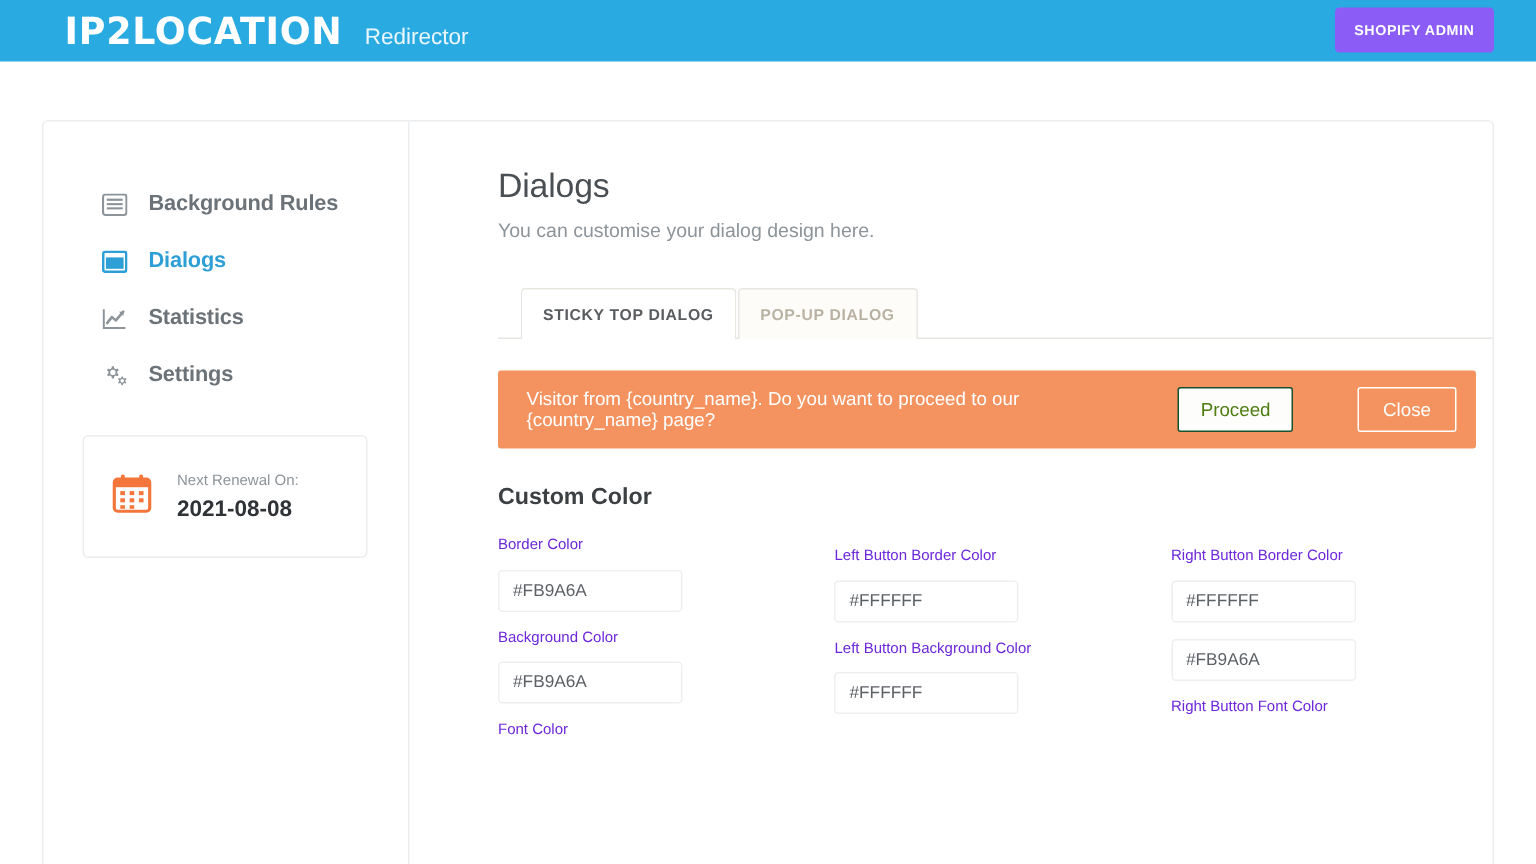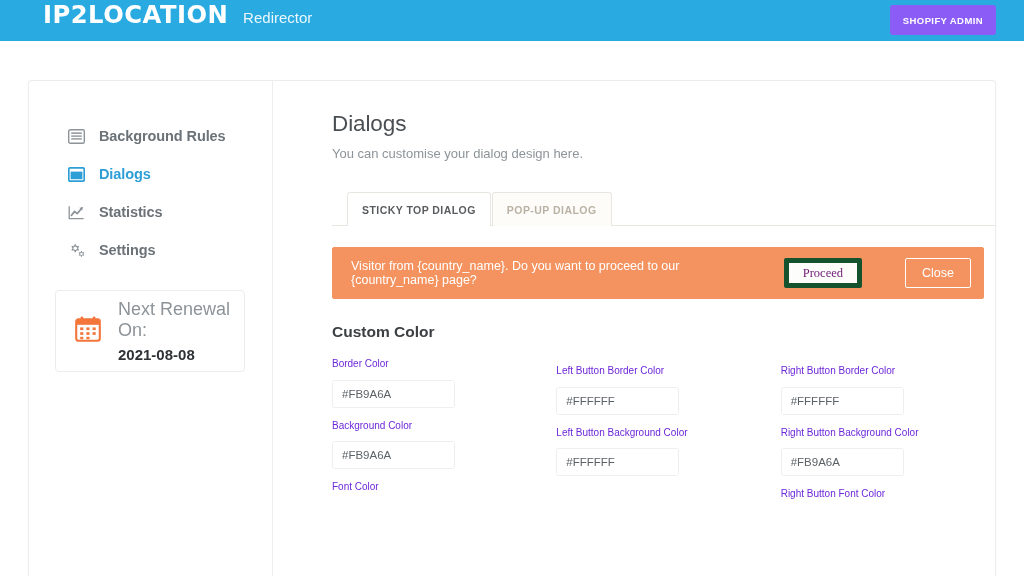--- a/index.html
+++ b/index.html
@@ -9,21 +9,21 @@
     background: #ffffff;
     font-family: "Liberation Sans", sans-serif;
     -webkit-font-smoothing: antialiased;
   }
 
   
   .topbar {
     position: absolute; top: 0; left: 0;
     width: 1024px; height: 41px;
     background: #29ABE2;
-    display: flex; align-items: flex-start;
+    display: flex; align-items: center;
   }
   .brand-wrap { display: flex; align-items: baseline; margin-left: 43px; }
   .brand-logo {
     font-size: 25px;
     font-weight: 700;
     letter-spacing: 0.5px;
     color: #ffffff;
     font-family: "DejaVu Sans", sans-serif;
     transform: scaleX(0.97);
     transform-origin: left center;
@@ -95,21 +95,21 @@
     position: absolute;
     left: 26px; top: 209px;
     width: 190px; height: 82px;
     border: 1px solid #ececec;
     border-radius: 4px;
     background: #fff;
     display: flex; align-items: center;
   }
   .renewal-icon { margin-left: 18px; margin-right: 16px; flex-shrink: 0; }
   .renewal-text { display: flex; flex-direction: column; }
-  .renewal-label { font-size: 18px; color: #8d9499; margin-bottom: 5px; }
+  .renewal-label { font-size: 10px; color: #8d9499; margin-bottom: 5px; }
   .renewal-date { font-size: 15px; color: #2f3337; font-weight: 700; }
 
   
   .main {
     position: absolute; left: 245px; top: 0;
     width: 723px; height: 520px;
     padding: 30px 22px 0 58px;
   }
   .page-title {
     font-size: 22.5px;
@@ -178,24 +178,23 @@
     height: 30px;
     min-width: 66px;
     padding: 0 14px;
     font-size: 12.5px;
     border-radius: 2px;
     display: flex; align-items: center; justify-content: center;
     cursor: pointer;
   }
   .pv-btn.proceed {
     background: #fdfdfb;
-    border: 5px solid #14532d;
-    color: #701a75;
+    border: 1px solid #14532d;
+    color: #4d7c0f;
     margin-right: 9px;
-    font-family: Liberation Serif, serif;
   }
   .pv-btn.close {
     background: transparent;
     border: 1px solid #ffffff;
     color: #ffffff;
   }
 
   
   .cc-title {
     font-size: 15.5px;
@@ -389,21 +388,20 @@
 
       <div class="cc-col c3">
         <div class="cc-field">
           <div class="cc-label">Right Button Border Color</div>
           <div class="cc-input-wrap">
             <input class="cc-input" type="text" value="#FFFFFF" style="">
 
           </div>
         </div>
         <div class="cc-field">
-          <div class="cc-label">Right Button Background Color</div>
           <div class="cc-input-wrap">
             <input class="cc-input" type="text" value="#FB9A6A" style="">
 
           </div>
         </div>
         <div class="cc-field">
           <div class="cc-label">Right Button Font Color</div>
 
         </div>
       </div>

